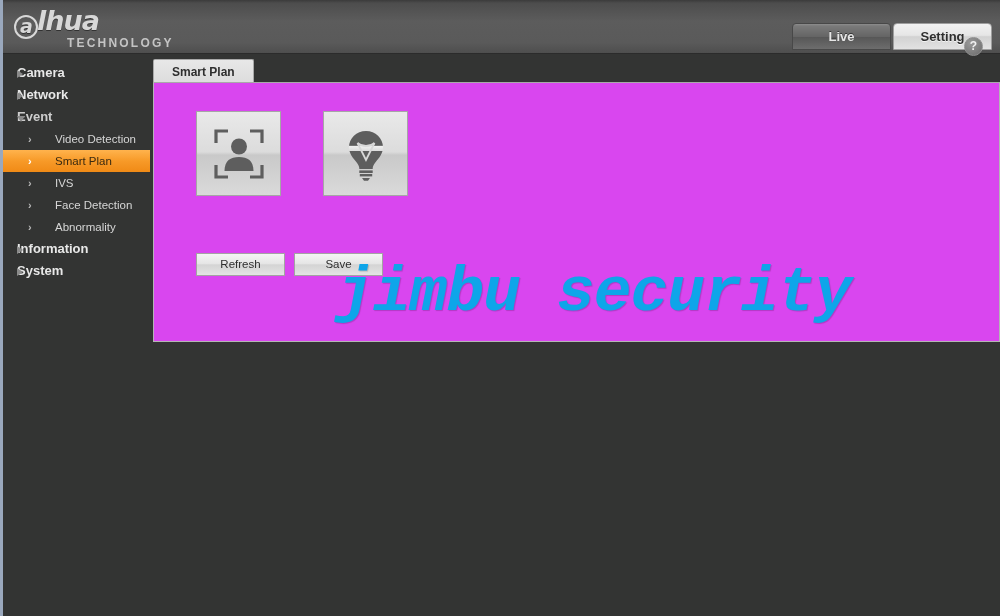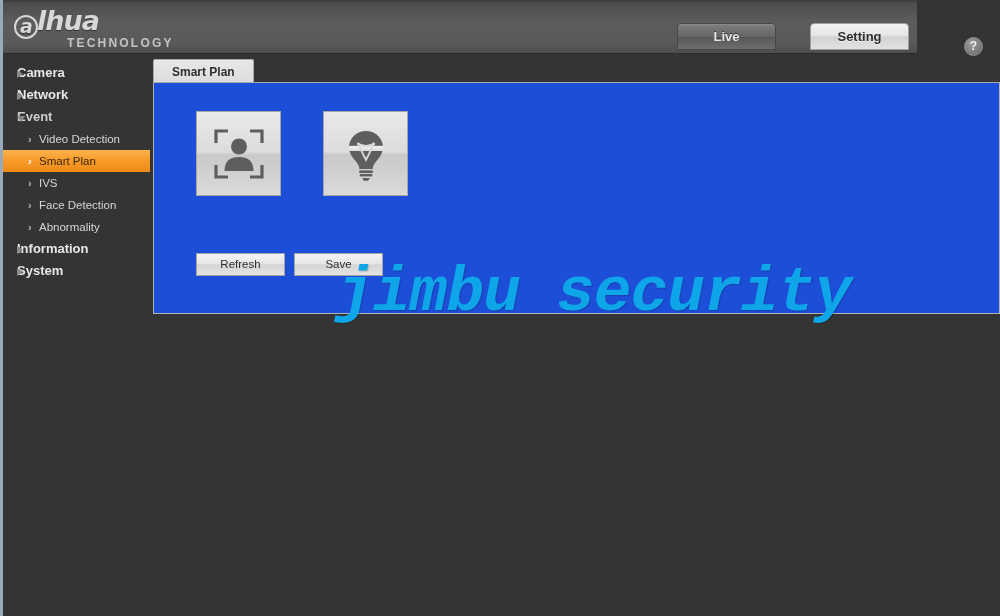--- a/index.html
+++ b/index.html
@@ -14,21 +14,21 @@
     font-family: "Liberation Sans", sans-serif;
     background: #333433;
     border-left: 3px solid #9aa8bd;
     position: relative;
   }
 
   
   .header {
     position: absolute;
     left: 0; top: 0;
-    width: 914px;
+    width: 997px;
     height: 54px;
     background: linear-gradient(to bottom, #3b3b3b 0%, #4d4d4d 6%, #5c5c5c 40%, #5a5a5a 80%, #4e4e4e 100%);
     border-bottom: 1px solid #2b2b2b;
   }
 
   .logo {
     position: absolute;
     left: 11px; top: 6px;
     width: 145px; height: 42px;
     user-select: none;
@@ -84,21 +84,20 @@
     border: 1px solid #484848;
     border-radius: 4px 4px 0 0;
     text-shadow: 0 -1px 0 rgba(0,0,0,.5);
     cursor: pointer;
   }
   .topnav-btn.active {
     color: #2e2e2e;
     background: linear-gradient(to bottom, #f2f2f2 0%, #e6e6e6 45%, #d2d2d2 51%, #e2e2e2 100%);
     border-color: #9e9e9e;
     text-shadow: 0 1px 0 rgba(255,255,255,.7);
-    margin-left: 32px;
   }
 
   
   .sidebar {
     position: absolute;
     left: 0; top: 55px;
     width: 147px;
     padding-top: 7px;
   }
   .nav-group {
@@ -140,21 +139,21 @@
     position: relative;
     white-space: nowrap;
   }
   .nav-sub .chev {
     position: absolute;
     left: 25px; top: 0;
     font-size: 11px;
     color: #b8b8b8;
     font-weight: bold;
   }
-  .nav-sub .s-label { margin-left: 12px; }
+  .nav-sub .s-label { margin-left: 28px; }
   .nav-sub.active {
     background: linear-gradient(to bottom, #ffb34d 0%, #f79a28 50%, #f08a16 100%);
     color: #3a2a10;
   }
   .nav-sub.active .chev { color: #fff; }
 
   
   .content-wrap {
     position: absolute;
     left: 150px; top: 59px;
@@ -179,22 +178,22 @@
     border: 1px solid #a9a9a9;
     border-bottom: none;
     border-radius: 2px 2px 0 0;
     cursor: pointer;
   }
 
   .panel {
     position: absolute;
     left: 0; top: 23px;
     width: 847px;
-    height: 232px;
-    background: #1d4ed8;
+    height: 260px;
+    background: #d946ef;
     border: 1px solid #b4b4b4;
     border-top: 1px solid #a9a9a9;
   }
 
   .help-icon {
     position: absolute;
     right: 17px; top: -22px;
     width: 19px; height: 19px;
     border-radius: 50%;
     background: radial-gradient(circle at 35% 30%, #9a9a9a, #6a6a6a);

